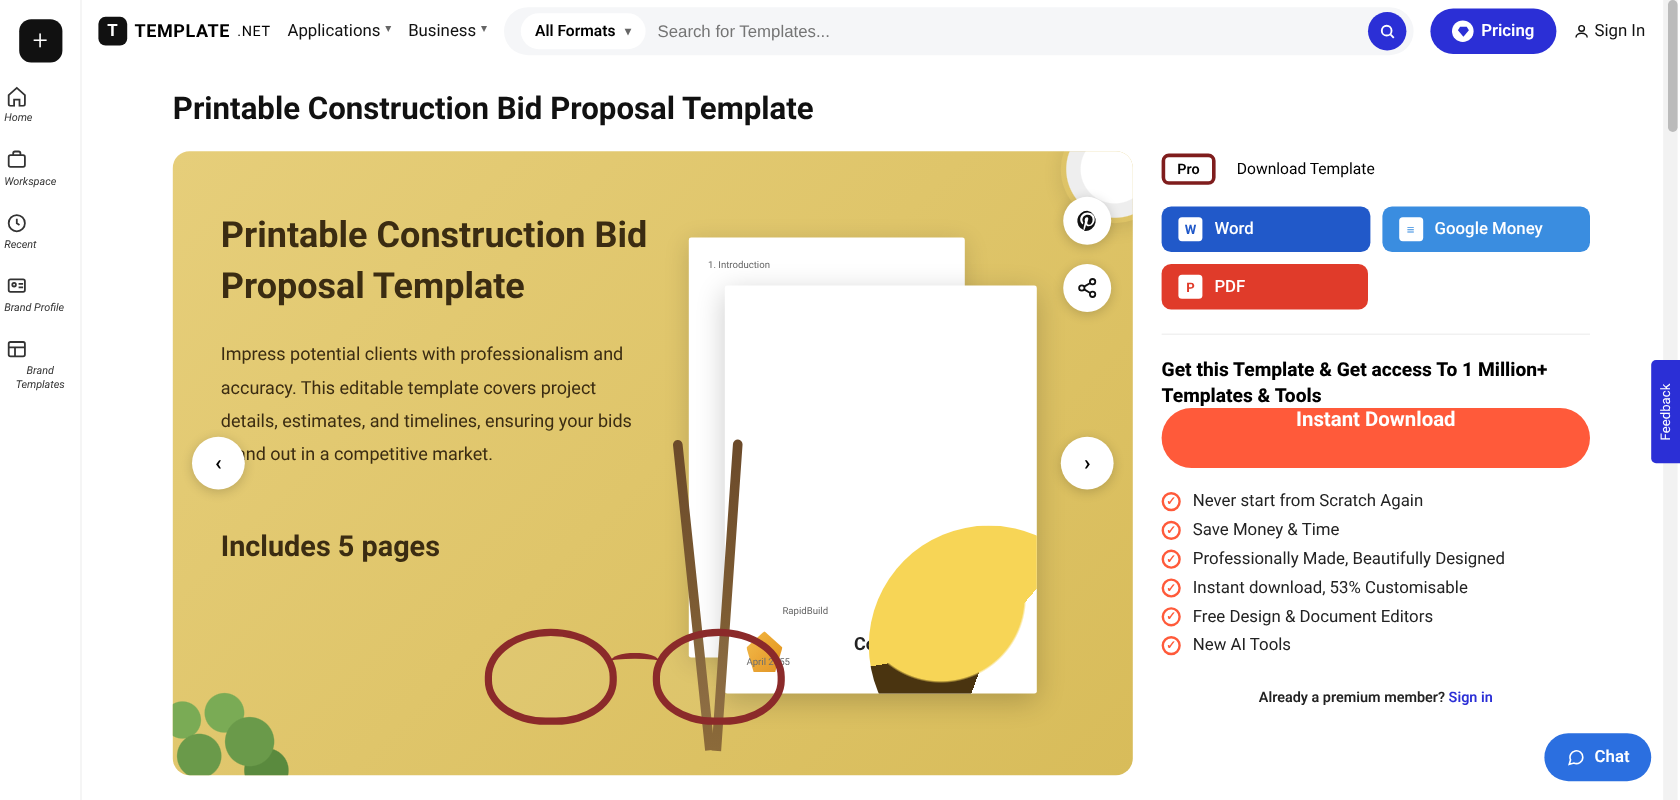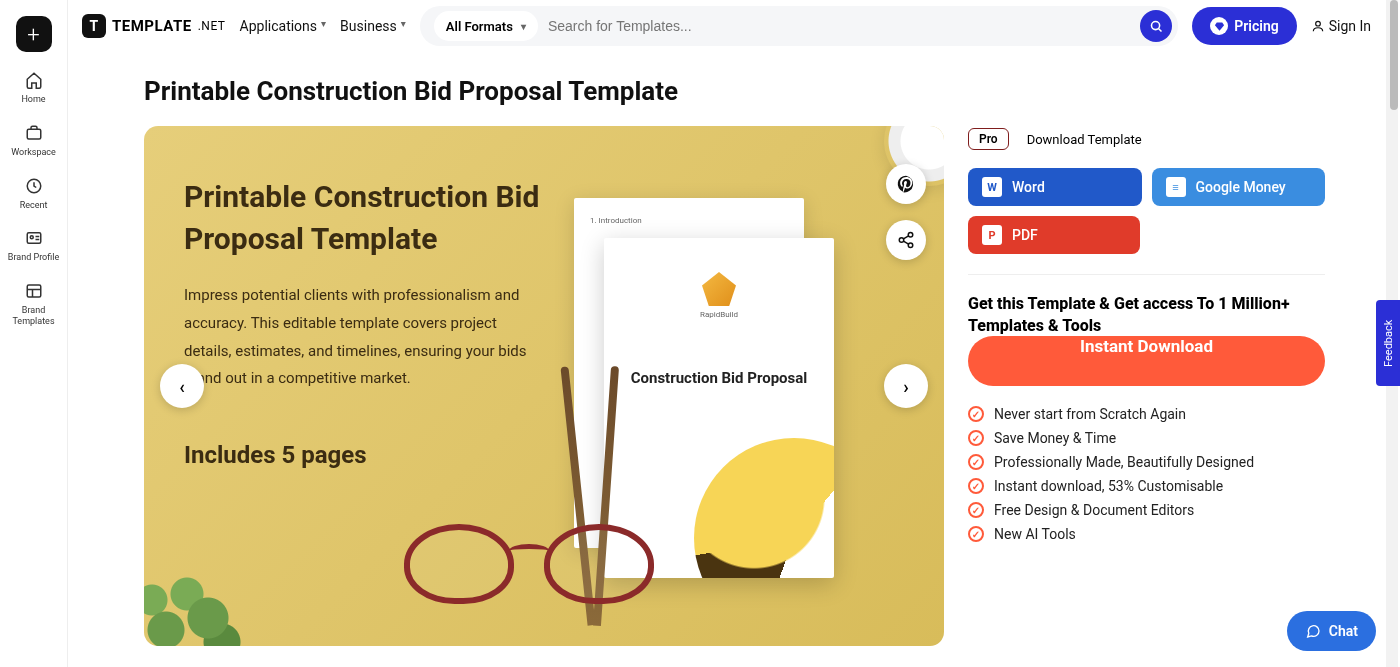--- a/index.html
+++ b/index.html
@@ -1,21 +1,21 @@
 <!DOCTYPE html>
 <html><head>
 <meta charset="utf-8">
 <style>
 * { margin:0; padding:0; box-sizing:border-box; }
 body { font-family: -apple-system, BlinkMacSystemFont, "Segoe UI", Roboto, Arial, sans-serif; background:#fff; width:1400px; height:667px; overflow:hidden; position:relative; }
 
 
 .left-rail { position:absolute; left:0; top:0; width:68px; height:667px; background:#fff; border-right:1px solid #eee; display:flex; flex-direction:column; align-items:center; padding-top:16px; gap:18px; }
 .plus-btn { width:36px; height:36px; background:#111; border-radius:10px; display:flex; align-items:center; justify-content:center; color:#fff; font-size:22px; font-weight:300; cursor:pointer; }
-.rail-item { display:flex; flex-direction:column; align-items:center; gap:4px; cursor:pointer; width:60px; }
+.rail-item { display:flex; flex-direction:column; align-items:flex-start; gap:4px; cursor:pointer; width:60px;font-style:italic; }
 .rail-item .ico { width:20px; height:20px; display:flex; align-items:center; justify-content:center; }
 .rail-item .lbl { font-size:9px; color:#333; text-align:center; line-height:1.2; }
 
 
 .top-header { position:absolute; left:68px; top:0; right:15px; height:52px; display:flex; align-items:center; padding:0 14px; gap:14px; }
 .logo { display:flex; align-items:center; gap:6px; font-weight:700; font-size:15px; letter-spacing:0.5px; }
 .logo-mark { width:24px; height:24px; background:#111; border-radius:6px; display:flex; align-items:center; justify-content:center; color:#fff; font-size:14px; font-weight:700; }
 .nav-link { font-size:14px; color:#111; display:flex; align-items:flex-start; gap:4px; cursor:pointer; }
 .chev { font-size:10px; color:#666; }
 .search-wrap { flex:1; display:flex; align-items:center; background:#f5f6f8; border-radius:26px; height:40px; padding:0 6px 0 14px; gap:10px; max-width:760px; }
@@ -29,21 +29,21 @@
 .main { position:absolute; left:68px; top:52px; right:15px; bottom:0; padding:24px 60px 0 76px; }
 .page-title { font-size:26px; font-weight:700; color:#111; margin-bottom:20px; }
 .content-row { display:flex; gap:24px; }
 .preview-card { width:800px; height:520px; border-radius:14px; background:linear-gradient(135deg,#e6ce7a 0%,#d8bc5a 100%); position:relative; overflow:hidden; padding:50px 40px; }
 .preview-title { font-size:30px; font-weight:700; color:#3b2c12; line-height:1.4; max-width:360px; }
 .preview-desc { margin-top:22px; font-size:15px; color:#3b2c12; line-height:1.85; max-width:360px; }
 .preview-pages { margin-top:48px; font-size:24px; font-weight:700; color:#3b2c12; }
 
 .doc-stack { position:absolute; right:90px; top:82px; width:250px; height:380px; }
 .doc-back { position:absolute; left:-30px; top:-10px; width:230px; height:350px; background:#fff; border-radius:2px; box-shadow:0 4px 20px rgba(0,0,0,0.15); padding:18px 16px; font-size:8px; color:#666;}
-.doc-front { position:absolute; left:0; top:30px; width:230px; height:340px; background:#fff; border-radius:2px; box-shadow:0 6px 24px rgba(0,0,0,0.2); display:flex; flex-direction:column; align-items:center; padding:34px 18px 14px; overflow:hidden;}
+.doc-front { position:absolute; left:0; top:30px; width:260px; height:340px; background:#fff; border-radius:2px; box-shadow:0 6px 24px rgba(0,0,0,0.2); display:flex; flex-direction:row; align-items:flex-end; padding:34px 18px 14px; overflow:hidden;}
 .doc-logo { width:34px; height:34px; background:linear-gradient(135deg,#f4b942,#e08f1a); clip-path:polygon(50% 0,100% 40%,80% 100%,20% 100%,0 40%); margin-bottom:4px;}
 .doc-brand { font-size:8px; color:#666; margin-bottom:50px;}
 .doc-title { font-size:15px; font-weight:700; color:#222; text-align:center;}
 .doc-date { position:absolute; bottom:22px; font-size:8px; color:#666;}
 .doc-swirl { position:absolute; right:-60px; bottom:-60px; width:200px; height:200px; border-radius:50%; background:radial-gradient(circle at 30% 30%, #f7d556 0%, #f7d556 35%, transparent 36%), conic-gradient(from 200deg,#4a3410 0deg 60deg,#f7d556 60deg 200deg,transparent 200deg);}
 
 .glasses { position:absolute; left:260px; bottom:20px; width:280px; height:110px; }
 .lens { position:absolute; width:110px; height:80px; border:6px solid #8b2a2a; border-radius:50% 50% 46% 46%; background:rgba(255,255,255,0.05);}
 .lens.l { left:0; top:8px;}
 .lens.r { left:140px; top:8px;}
@@ -60,21 +60,21 @@
 .nav-circle.left { left:16px; }
 .nav-circle.right { right:16px; }
 
 .float-btn { position:absolute; right:18px; width:40px; height:40px; border-radius:50%; background:#fff; box-shadow:0 2px 10px rgba(0,0,0,0.18); display:flex; align-items:center; justify-content:center; cursor:pointer;}
 .float-btn.pin { top:38px;}
 .float-btn.share { top:94px;}
 
 
 .right-col { flex:1; padding-top:2px; }
 .tag-row { display:flex; align-items:center; gap:18px; margin-bottom:18px; }
-.pro-badge { border:1px solid #7f1d1d; border-radius:6px; padding:3px 10px; font-size:12px; font-weight:600;}
+.pro-badge { border:3px solid #7f1d1d; border-radius:6px; padding:3px 10px; font-size:12px; font-weight:600;}
 .dl-label { font-size:13px; font-weight:400; }
 .fmt-row { display:flex; gap:10px; flex-wrap:wrap; margin-bottom:20px; }
 .fmt-btn { flex:1; min-width:160px; height:38px; border-radius:8px; display:flex; align-items:center; gap:10px; padding:0 14px; color:#fff; font-size:14px; font-weight:500; cursor:pointer;}
 .fmt-btn .fi { width:20px; height:20px; background:#fff; border-radius:3px; display:flex; align-items:center; justify-content:center; font-size:11px; font-weight:700;}
 .fmt-word { background:#2159c9;} .fmt-word .fi{color:#2159c9;}
 .fmt-gdoc { background:#3a8de0;} .fmt-gdoc .fi{color:#3a8de0;}
 .fmt-pdf { background:#e03b2a; max-width:172px;} .fmt-pdf .fi{color:#e03b2a;}
 
 .divider { height:1px; background:#eee; margin:4px 0 18px;}
 .access-title { font-size:16px; font-weight:800; line-height:1.35; }
@@ -290,20 +290,21 @@
           </li>
         <li>
             <span class="check">✓</span>
             <span>Free Design &amp; Document Editors</span>
           </li>
         <li>
             <span class="check">✓</span>
             <span>New AI Tools</span>
           </li>
       </ul>
+      <div class="already"><span>Already a premium member? </span><a href="#">Sign in</a></div>
     </div>
   </div>
 </div>
 
 <div class="feedback-tab">
     <span>Feedback</span>
   </div>
 
 <div class="chat-pill">
   <svg width="16" height="16" viewBox="0 0 24 24" fill="none" stroke="#fff" stroke-width="2">

